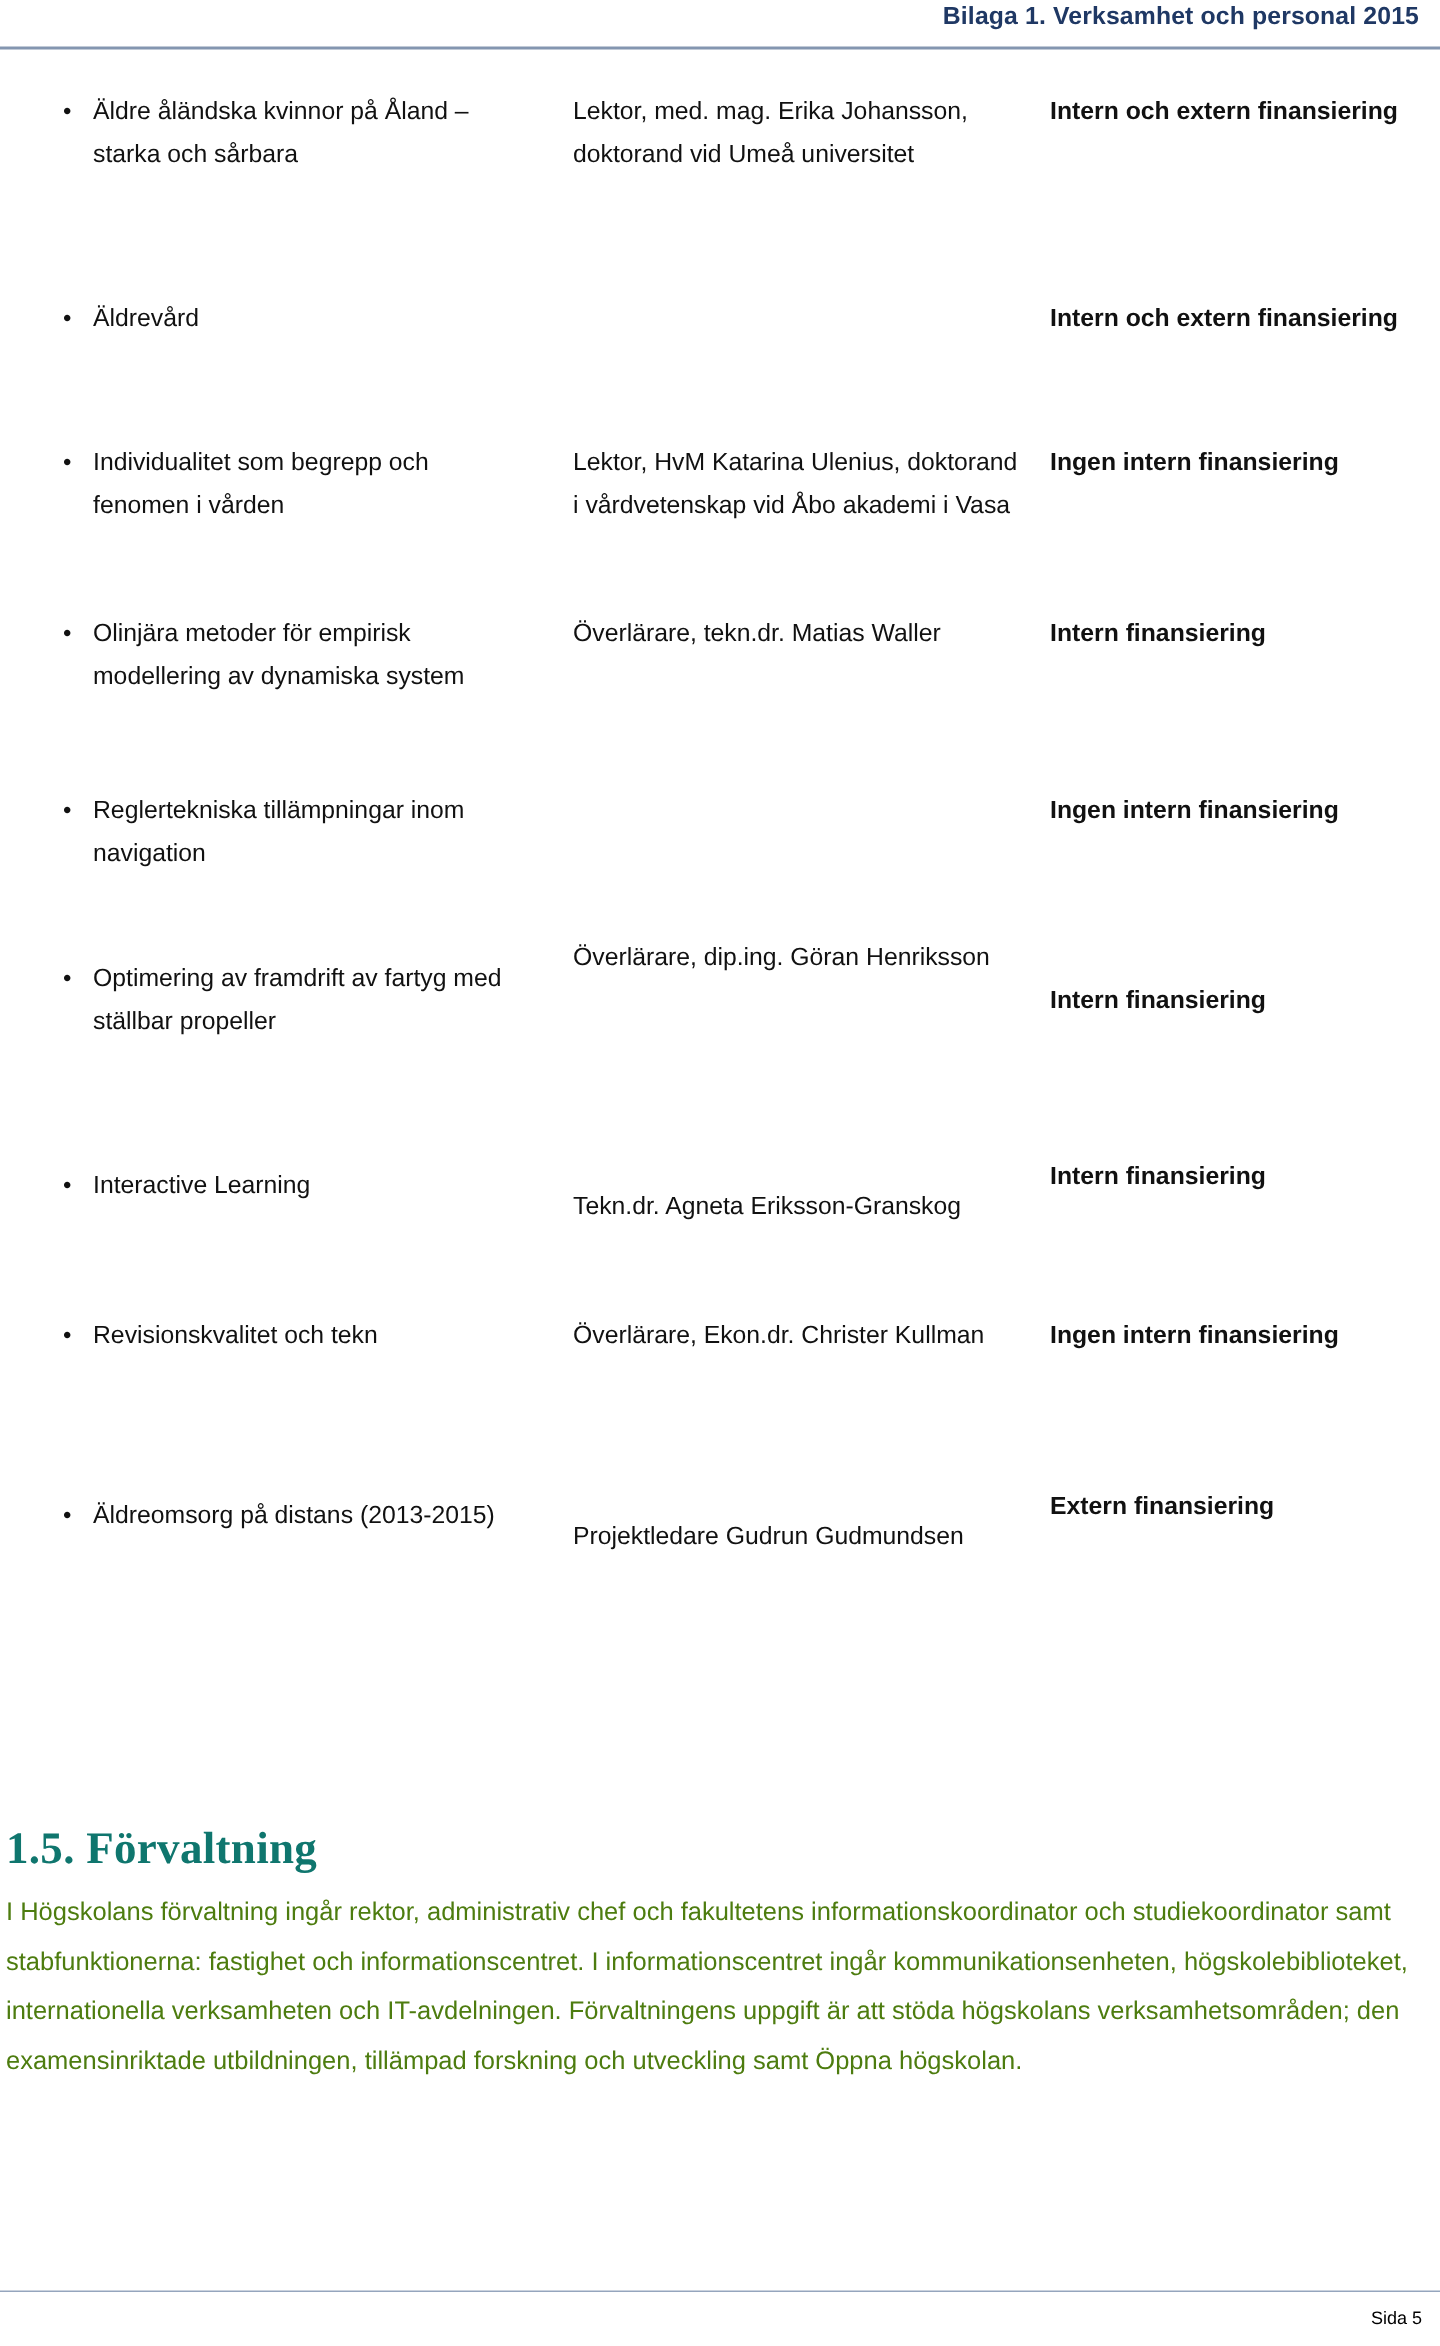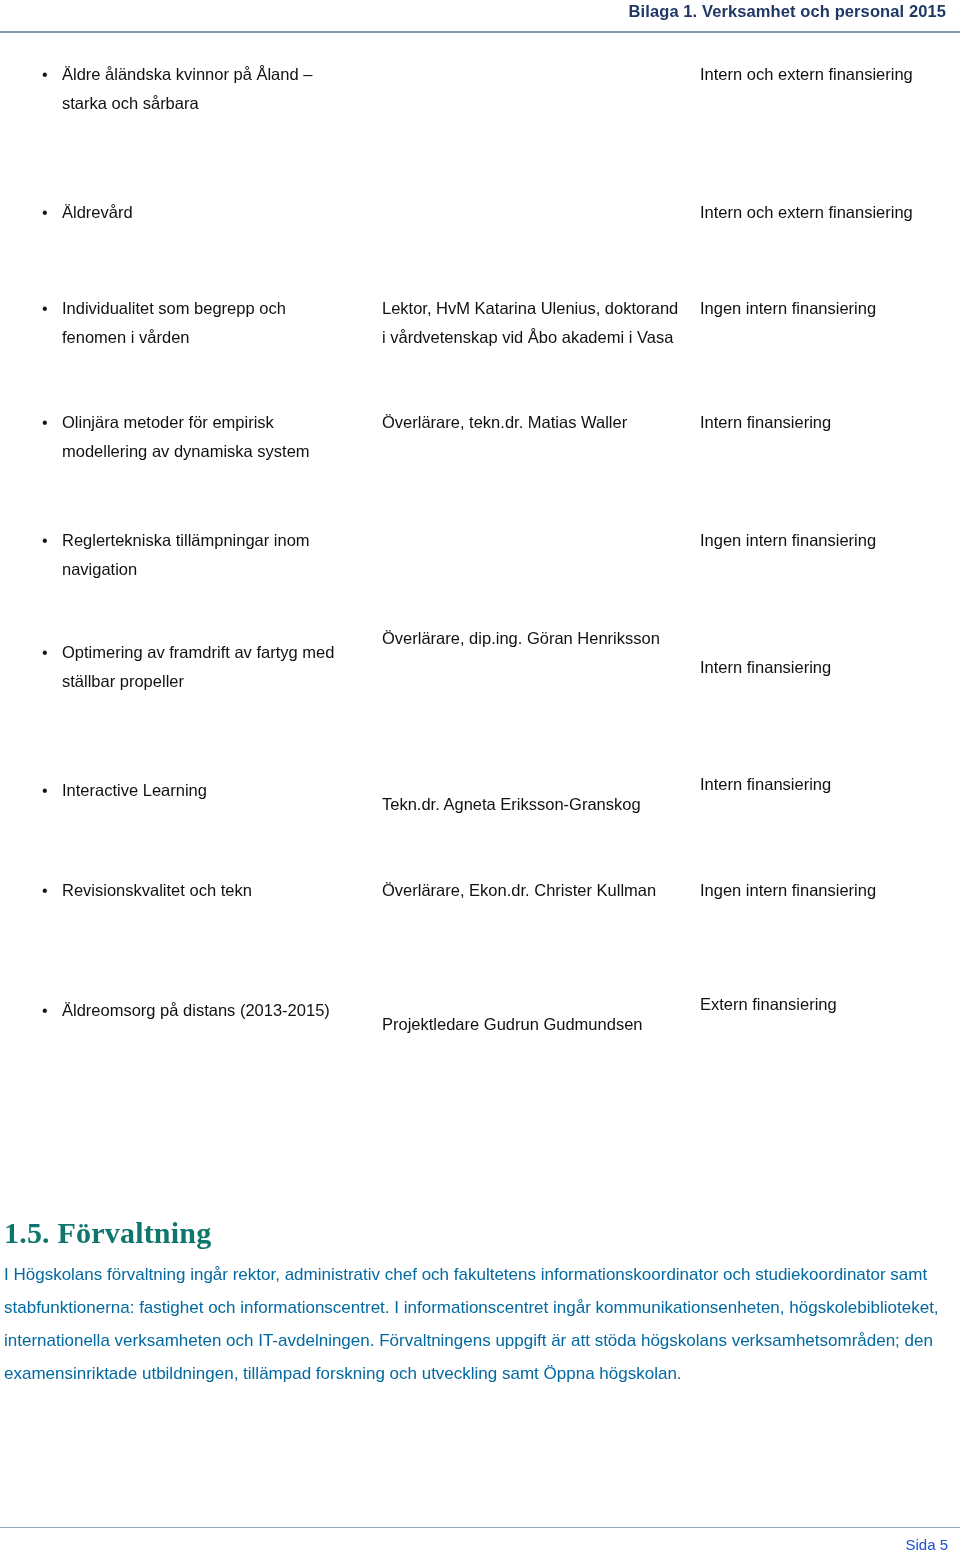--- a/index.html
+++ b/index.html
@@ -78,20 +78,21 @@
     line-height: 29px;
     color: #111111;
   }
   .col-person {
     left: 382px;
     width: 300px;
   }
   .col-funding {
     left: 700px;
     width: 250px;
+    font-weight: bold;
   }
 
   
   .section-heading {
     position: absolute;
     left: 4px;
     top: 1216px;
     font-family: Liberation Serif, serif;
     font-size: 30px;
     font-weight: bold;
@@ -100,57 +101,58 @@
   }
 
   
   .body-paragraph {
     position: absolute;
     left: 4px;
     top: 1258px;
     width: 952px;
     font-size: 17px;
     line-height: 33px;
-    color: #0369a1;
+    color: #4d7c0f;
     text-align: left;
   }
 
   
   .footer-rule {
     position: absolute;
     left: 0;
     top: 1527px;
     width: 960px;
     height: 1px;
     background: #95a5bd;
   }
   .footer-page {
     position: absolute;
     right: 12px;
     top: 1533px;
-    font-size: 15px;
+    font-size: 12px;
     line-height: 24px;
-    color: #1d4ed8;
+    color: #000000;
   }
 </style>
 </head>
 <body>
 
 <div class="page-header">
   <div class="page-header-title">Bilaga 1. Verksamhet och personal 2015</div>
 </div>
 <div class="header-rule"></div>
 
 <div class="research-table">
 
   <div class="t-row" style="height:138px">
     <div class="cell col-topic" style="top:0px">
       <span class="bullet">•</span>
       <span>Äldre åländska kvinnor på Åland – starka och sårbara</span>
     </div>
+    <div class="cell col-person" style="top:0px">Lektor, med. mag. Erika Johansson, doktorand vid Umeå universitet</div>
     <div class="cell col-funding" style="top:0px">Intern och extern finansiering</div>
   </div>
 
   <div class="t-row" style="height:96px">
     <div class="cell col-topic" style="top:0px">
       <span class="bullet">•</span>
       <span>Äldrevård</span>
     </div>
     <div class="cell col-funding" style="top:0px">Intern och extern finansiering</div>
   </div>

